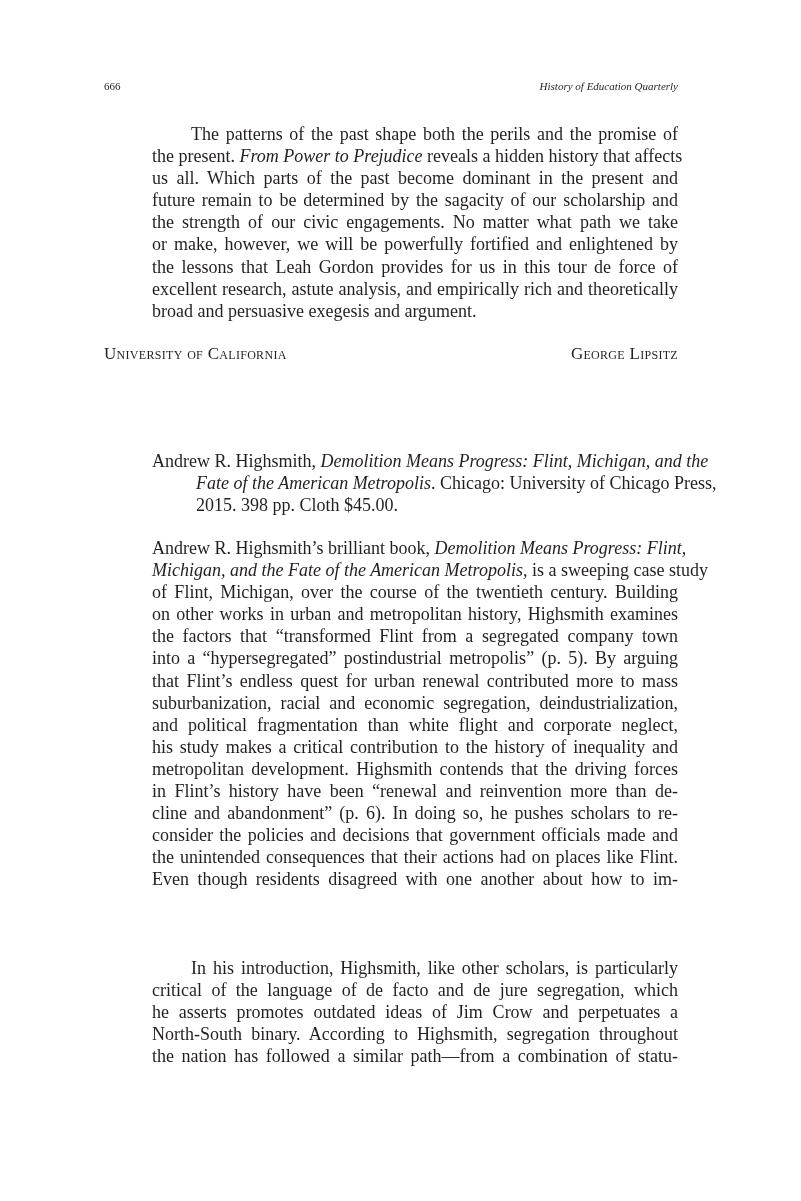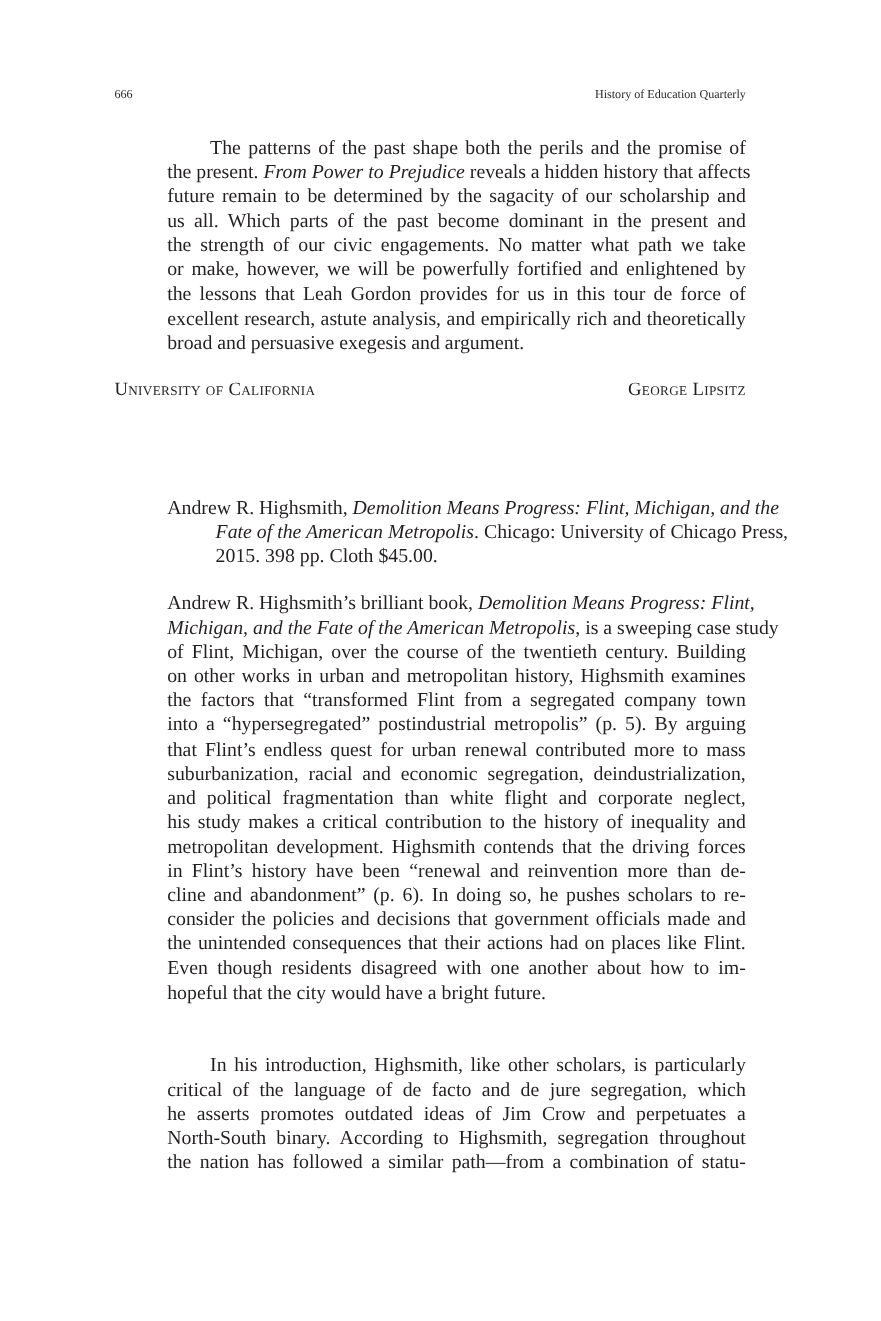--- a/index.html
+++ b/index.html
@@ -7,21 +7,21 @@
       width: 801px; height: 1201px; position: relative; overflow: hidden;
       font-family: "Liberation Serif", "DejaVu Serif", serif;
       color: #231f20;
     }
     .page { position: absolute; left: 104px; top: 0; width: 574px; }
     .running-head {
       position: absolute; top: 80px; left: 0; width: 574px; height: 22px;
       font-size: 11px;
     }
     .running-head .folio { position: absolute; left: 0; top: 0; }
-    .running-head .journal { position: absolute; right: 0; top: 0; }
+    .running-head .journal { position: absolute; right: 0; top: 0; font-style: italic; }
     .block { position: absolute; left: 0; width: 574px; }
     .line {
       display: block; height: 22.1px; line-height: 22.1px;
       font-size: 18px; white-space: nowrap;
       text-align: justify; text-align-last: justify; margin-left: 48px;
     }
     .line.last { text-align-last: left; }
     .line.indent { padding-left: 39px; }
     .line.hang { padding-left: 44px; }
     i { font-style: italic; }
@@ -38,22 +38,22 @@
 <div class="page">
 
   <div class="running-head">
     <span class="folio">666</span>
     <span class="journal">History of Education Quarterly</span>
   </div>
 
   <div class="block" style="top:123px;">
       <span class="line indent"><span>The patterns of the past shape both the perils and the promise of</span></span>
       <span class="line"><span>the present. </span><i>From Power to Prejudice</i><span> reveals a hidden history that affects</span></span>
+      <span class="line"><span>us all. Which parts of the past become dominant in the present and</span></span>
       <span class="line"><span>future remain to be determined by the sagacity of our scholarship and</span></span>
-      <span class="line"><span>us all. Which parts of the past become dominant in the present and</span></span>
       <span class="line"><span>the strength of our civic engagements. No matter what path we take</span></span>
       <span class="line"><span>or make, however, we will be powerfully fortified and enlightened by</span></span>
       <span class="line"><span>the lessons that Leah Gordon provides for us in this tour de force of</span></span>
       <span class="line"><span>excellent research, astute analysis, and empirically rich and theoretically</span></span>
       <span class="line last"><span>broad and persuasive exegesis and argument.</span></span>
     </div>
 
   <div class="sig">
     <span class="affil">University of California</span>
     <span class="author">George Lipsitz</span>
@@ -75,21 +75,20 @@
       <span class="line"><span>that Flint’s endless quest for urban renewal contributed more to mass</span></span>
       <span class="line"><span>suburbanization, racial and economic segregation, deindustrialization,</span></span>
       <span class="line"><span>and political fragmentation than white flight and corporate neglect,</span></span>
       <span class="line"><span>his study makes a critical contribution to the history of inequality and</span></span>
       <span class="line"><span>metropolitan development. Highsmith contends that the driving forces</span></span>
       <span class="line"><span>in Flint’s history have been “renewal and reinvention more than de-</span></span>
       <span class="line"><span>cline and abandonment” (p. 6). In doing so, he pushes scholars to re-</span></span>
       <span class="line"><span>consider the policies and decisions that government officials made and</span></span>
       <span class="line"><span>the unintended consequences that their actions had on places like Flint.</span></span>
       <span class="line"><span>Even though residents disagreed with one another about how to im-</span></span>
-      <span class="line last"><span>hopeful that the city would have a bright future.</span></span>
     </div>
 
   <div class="block" style="top:957px;">
       <span class="line indent"><span>In his introduction, Highsmith, like other scholars, is particularly</span></span>
       <span class="line"><span>critical of the language of de facto and de jure segregation, which</span></span>
       <span class="line"><span>he asserts promotes outdated ideas of Jim Crow and perpetuates a</span></span>
       <span class="line"><span>North-South binary. According to Highsmith, segregation throughout</span></span>
       <span class="line"><span>the nation has followed a similar path—from a combination of statu-</span></span>
     </div>
 

